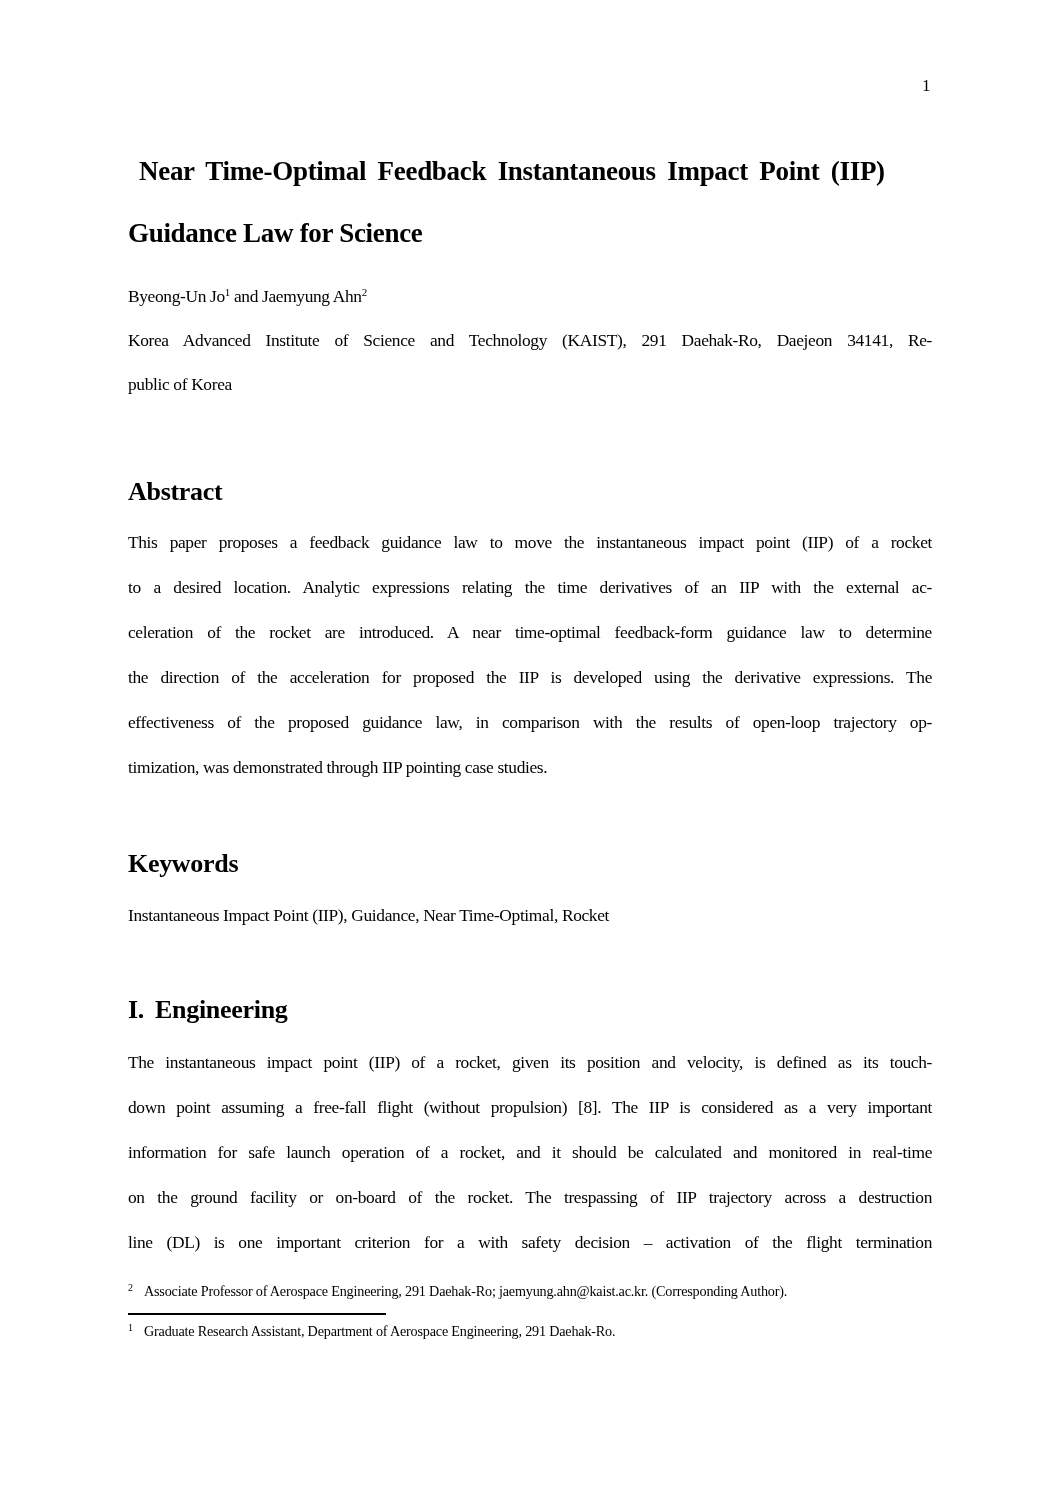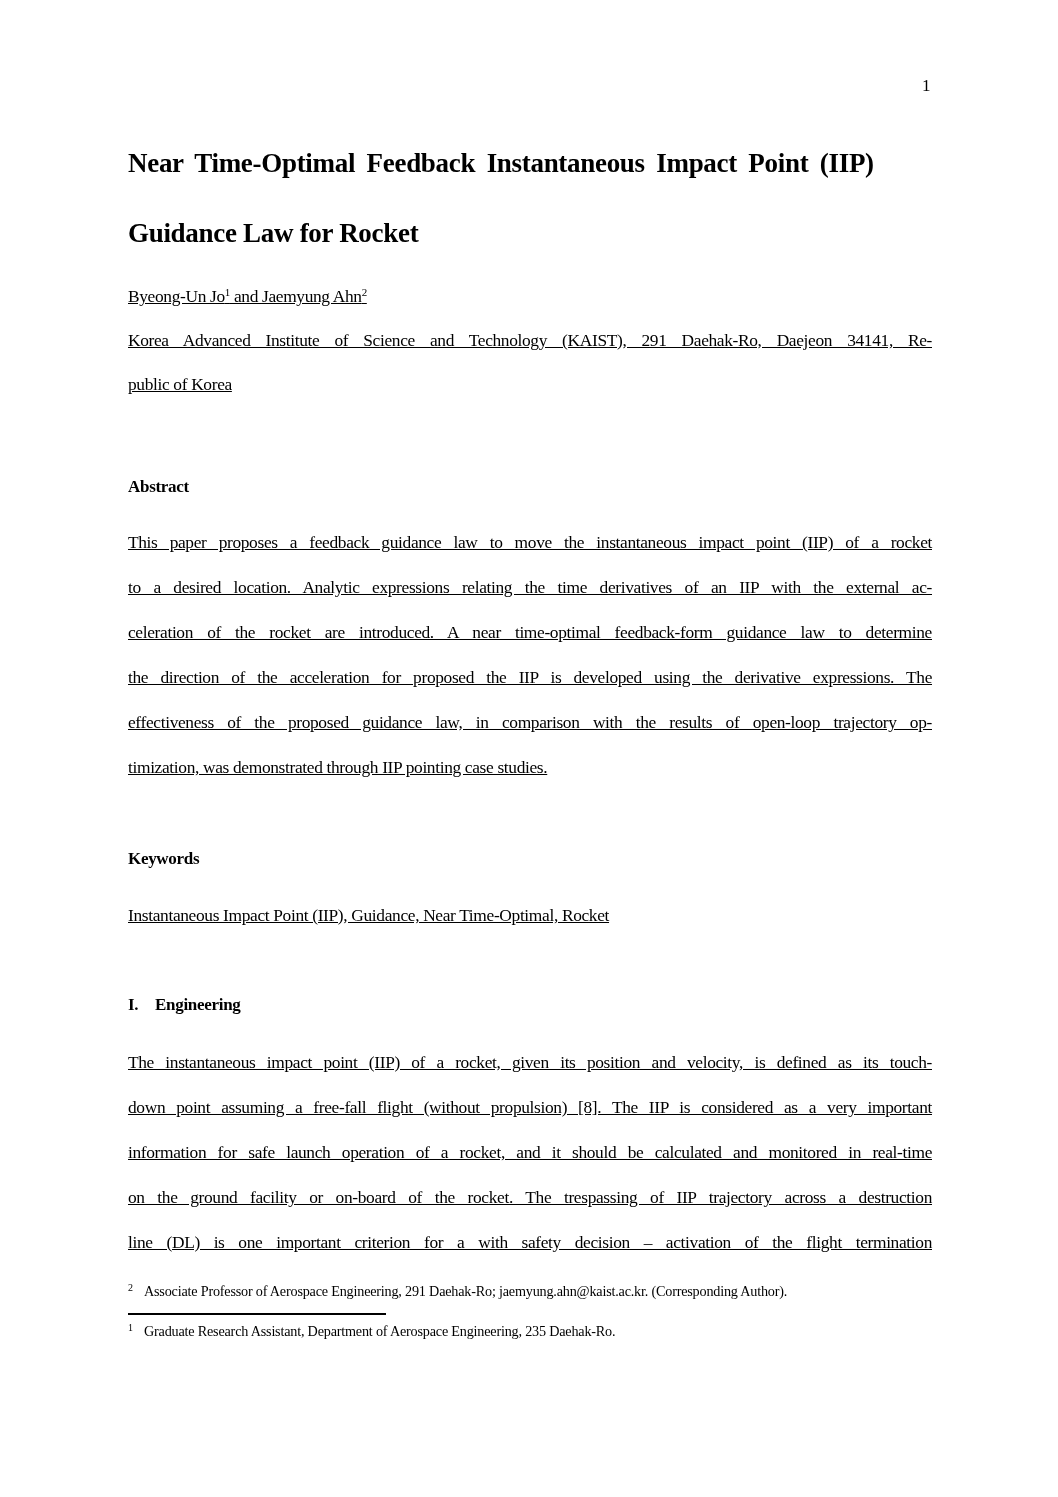--- a/index.html
+++ b/index.html
@@ -3,38 +3,38 @@
 <meta charset="utf-8">
 <style>
   html, body { margin: 0; padding: 0; background: #ffffff; }
   body {
     width: 1058px; height: 1497px; position: relative; overflow: hidden;
     font-family: "Liberation Serif", "DejaVu Serif", serif; color: #000;
   }
   .abs { position: absolute; white-space: nowrap; }
   .page-number { left: 922px; top: 76px; font-size: 17px; }
   .title { left: 128px; font-size: 27px; font-weight: bold; letter-spacing: -0.3px; }
-  .title.l1 { top: 148px; word-spacing: 5px; }
+  .title.l1 { top: 156px; word-spacing: 5px; margin-left: 11px; }
   .title.l2 { top: 218px; }
-  .body-line { left: 128px; font-size: 17.4px; letter-spacing: -0.35px; text-decoration: underline; }
+  .body-line { left: 128px; font-size: 17.4px; letter-spacing: -0.35px; }
   .justify { width: 804px; text-align: justify; text-align-last: justify; white-space: nowrap; }
-  .heading { left: 128px; font-size: 17px; font-weight: bold; letter-spacing: -0.3px; }
+  .heading { left: 128px; font-size: 26px; font-weight: bold; letter-spacing: -0.3px; }
   sup { font-size: 11px; vertical-align: 6px; line-height: 0; }
   .footnote-rule { position: absolute; left: 128px; top: 1313px; width: 258px; height: 1.5px; background: #000; }
   .footnote { left: 128px; font-size: 14.2px; letter-spacing: -0.2px; }
   .fn-mark { display: inline-block; width: 16px; font-size: 10px; vertical-align: 5px; line-height: 0; }
   .sec-num { display: inline-block; width: 27px; }
 </style>
 </head>
 <body>
 
 <div class="abs page-number">1</div>
 
 <div class="abs title l1">Near Time-Optimal Feedback Instantaneous Impact Point (IIP)</div>
-<div class="abs title l2">Guidance Law for Rocket</div>
+<div class="abs title l2">Guidance Law for Science</div>
 
 <div class="abs body-line" style="top:286px">
   <span>Byeong-Un Jo</span><sup>1</sup><span style="white-space:pre"> and </span><span>Jaemyung Ahn</span><sup>2</sup>
 </div>
 
 <div class="abs body-line justify" style="top:330px">Korea Advanced Institute of Science and Technology (KAIST), 291 Daehak-Ro, Daejeon 34141, Re-</div>
 <div class="abs body-line" style="top:374px">public of Korea</div>
 
 <div class="abs heading" style="top:477px">Abstract</div>
 <div>
@@ -55,17 +55,17 @@
 <div>
   <div class="abs body-line justify" style="top:1052px">The instantaneous impact point (IIP) of a rocket, given its position and velocity, is defined as its touch-</div>
   <div class="abs body-line justify" style="top:1097px">down point assuming a free-fall flight (without propulsion) [8]. The IIP is considered as a very important</div>
   <div class="abs body-line justify" style="top:1142px">information for safe launch operation of a rocket, and it should be calculated and monitored in real-time</div>
   <div class="abs body-line justify" style="top:1187px">on the ground facility or on-board of the rocket. The trespassing of IIP trajectory across a destruction</div>
   <div class="abs body-line justify" style="top:1232px">line (DL) is one important criterion for a with safety decision – activation of the flight termination</div>
 </div>
 
 <div class="footnote-rule"></div>
 <div class="abs footnote" style="top:1323px">
-  <span class="fn-mark">1</span><span>Graduate Research Assistant, Department of Aerospace Engineering, 235 Daehak-Ro.</span>
+  <span class="fn-mark">1</span><span>Graduate Research Assistant, Department of Aerospace Engineering, 291 Daehak-Ro.</span>
 </div>
 <div class="abs footnote" style="top:1283px">
   <span class="fn-mark">2</span><span>Associate Professor of Aerospace Engineering, 291 Daehak-Ro; jaemyung.ahn@kaist.ac.kr. (Corresponding Author).</span>
 </div>
 
 </body></html>

